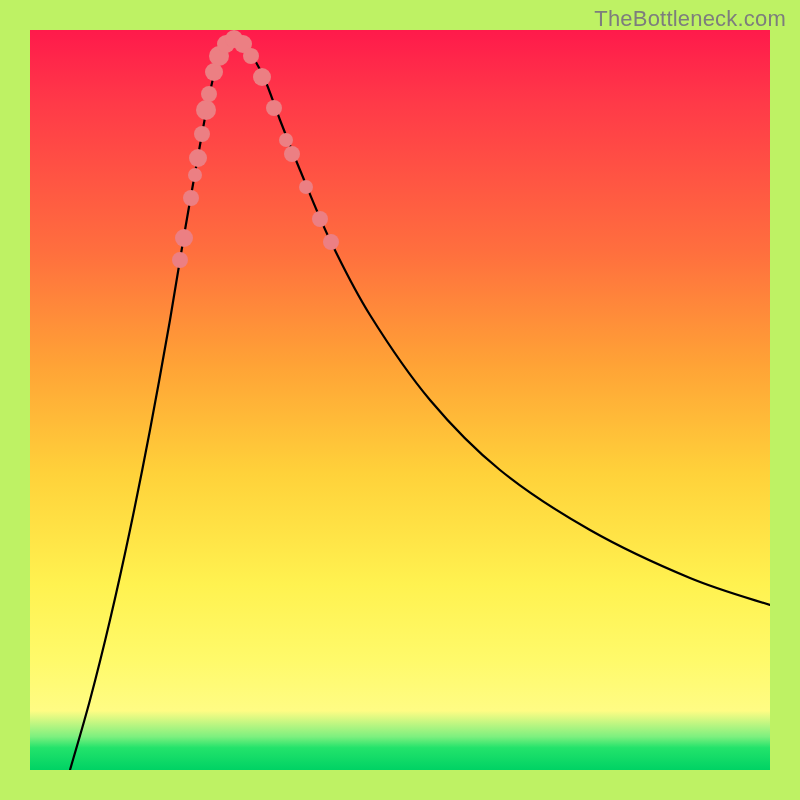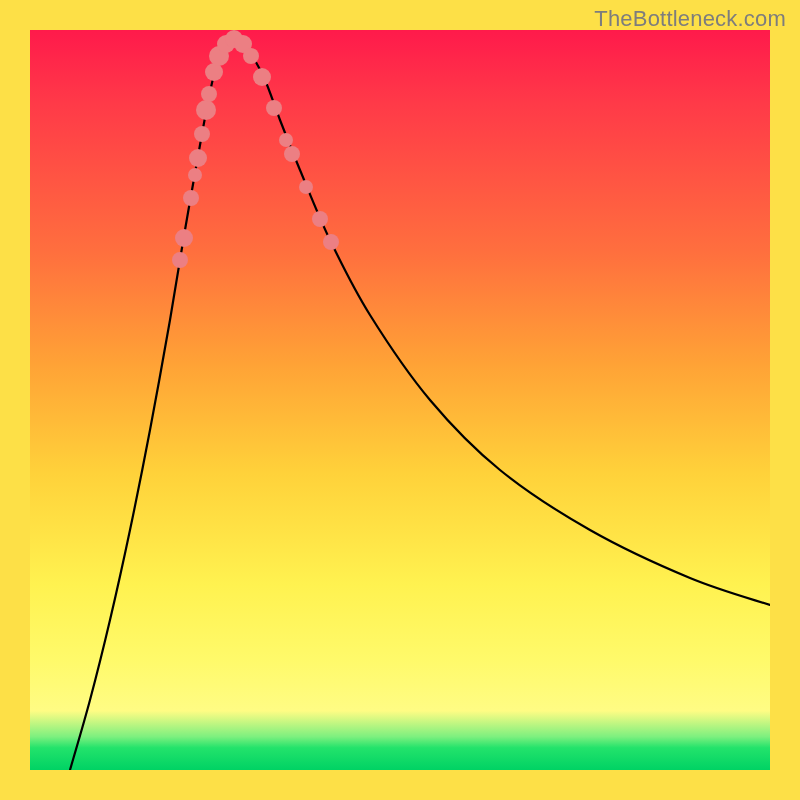--- a/index.html
+++ b/index.html
@@ -7,21 +7,21 @@
     padding: 0;
     width: 800px;
     height: 800px;
     overflow: hidden;
     background: #000;
     font-family: Arial, Helvetica, sans-serif;
   }
   .frame {
     position: absolute;
     inset: 0;
-    background: #fde047;
+    background: #bef264;
   }
   .plot {
     position: absolute;
     left: 30px;
     top: 30px;
     width: 740px;
     height: 740px;
     overflow: hidden;
   }
   .gradient {

